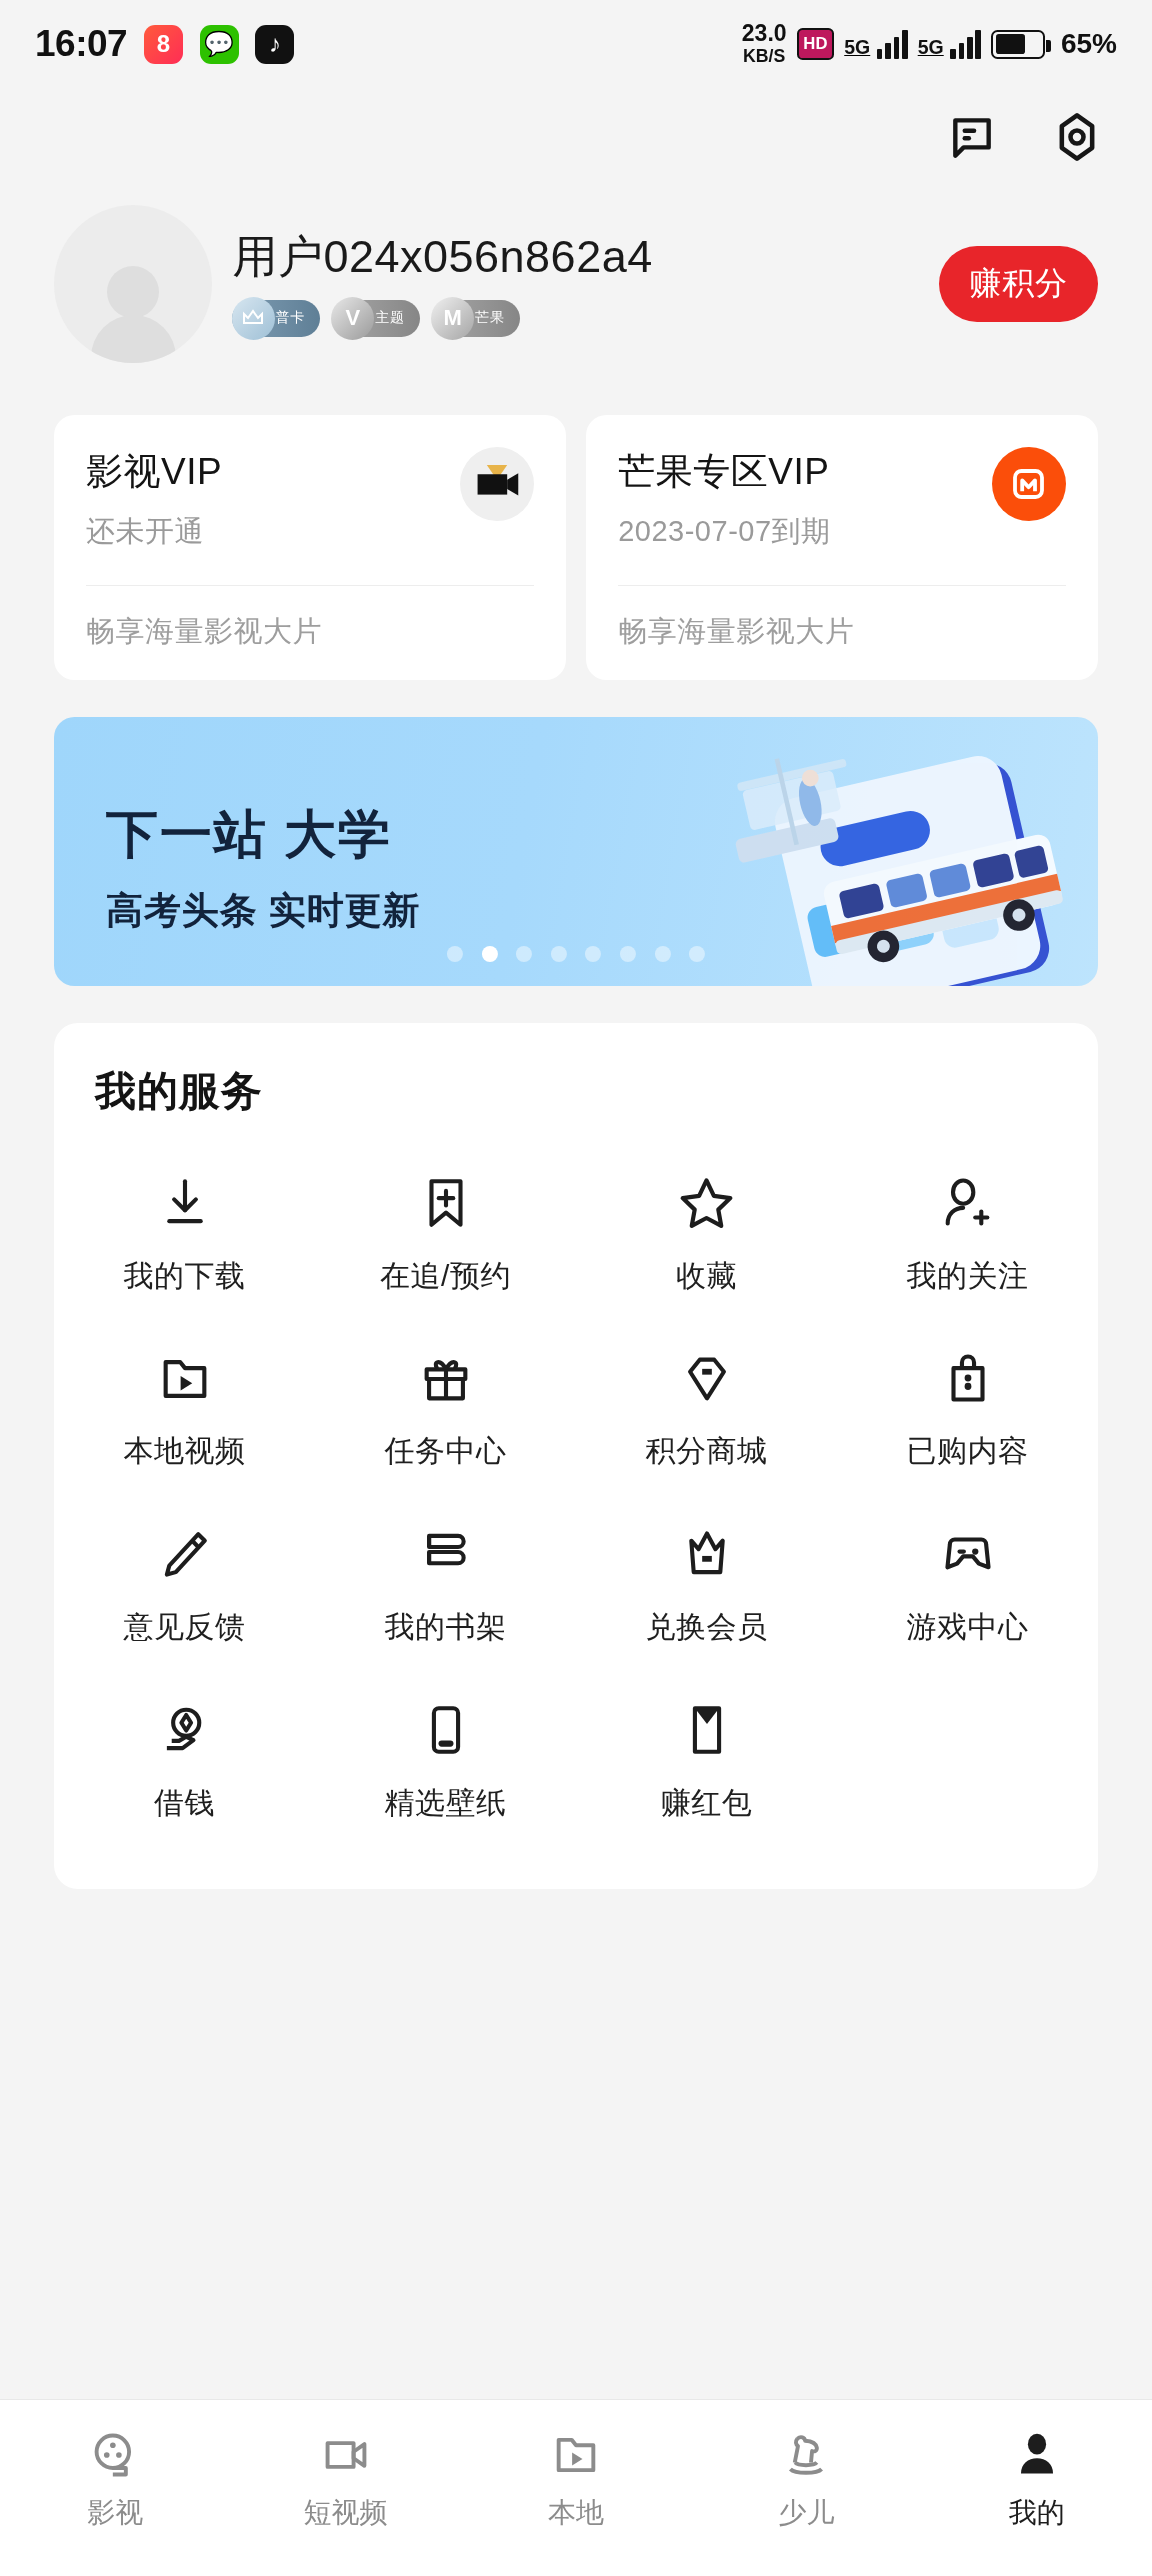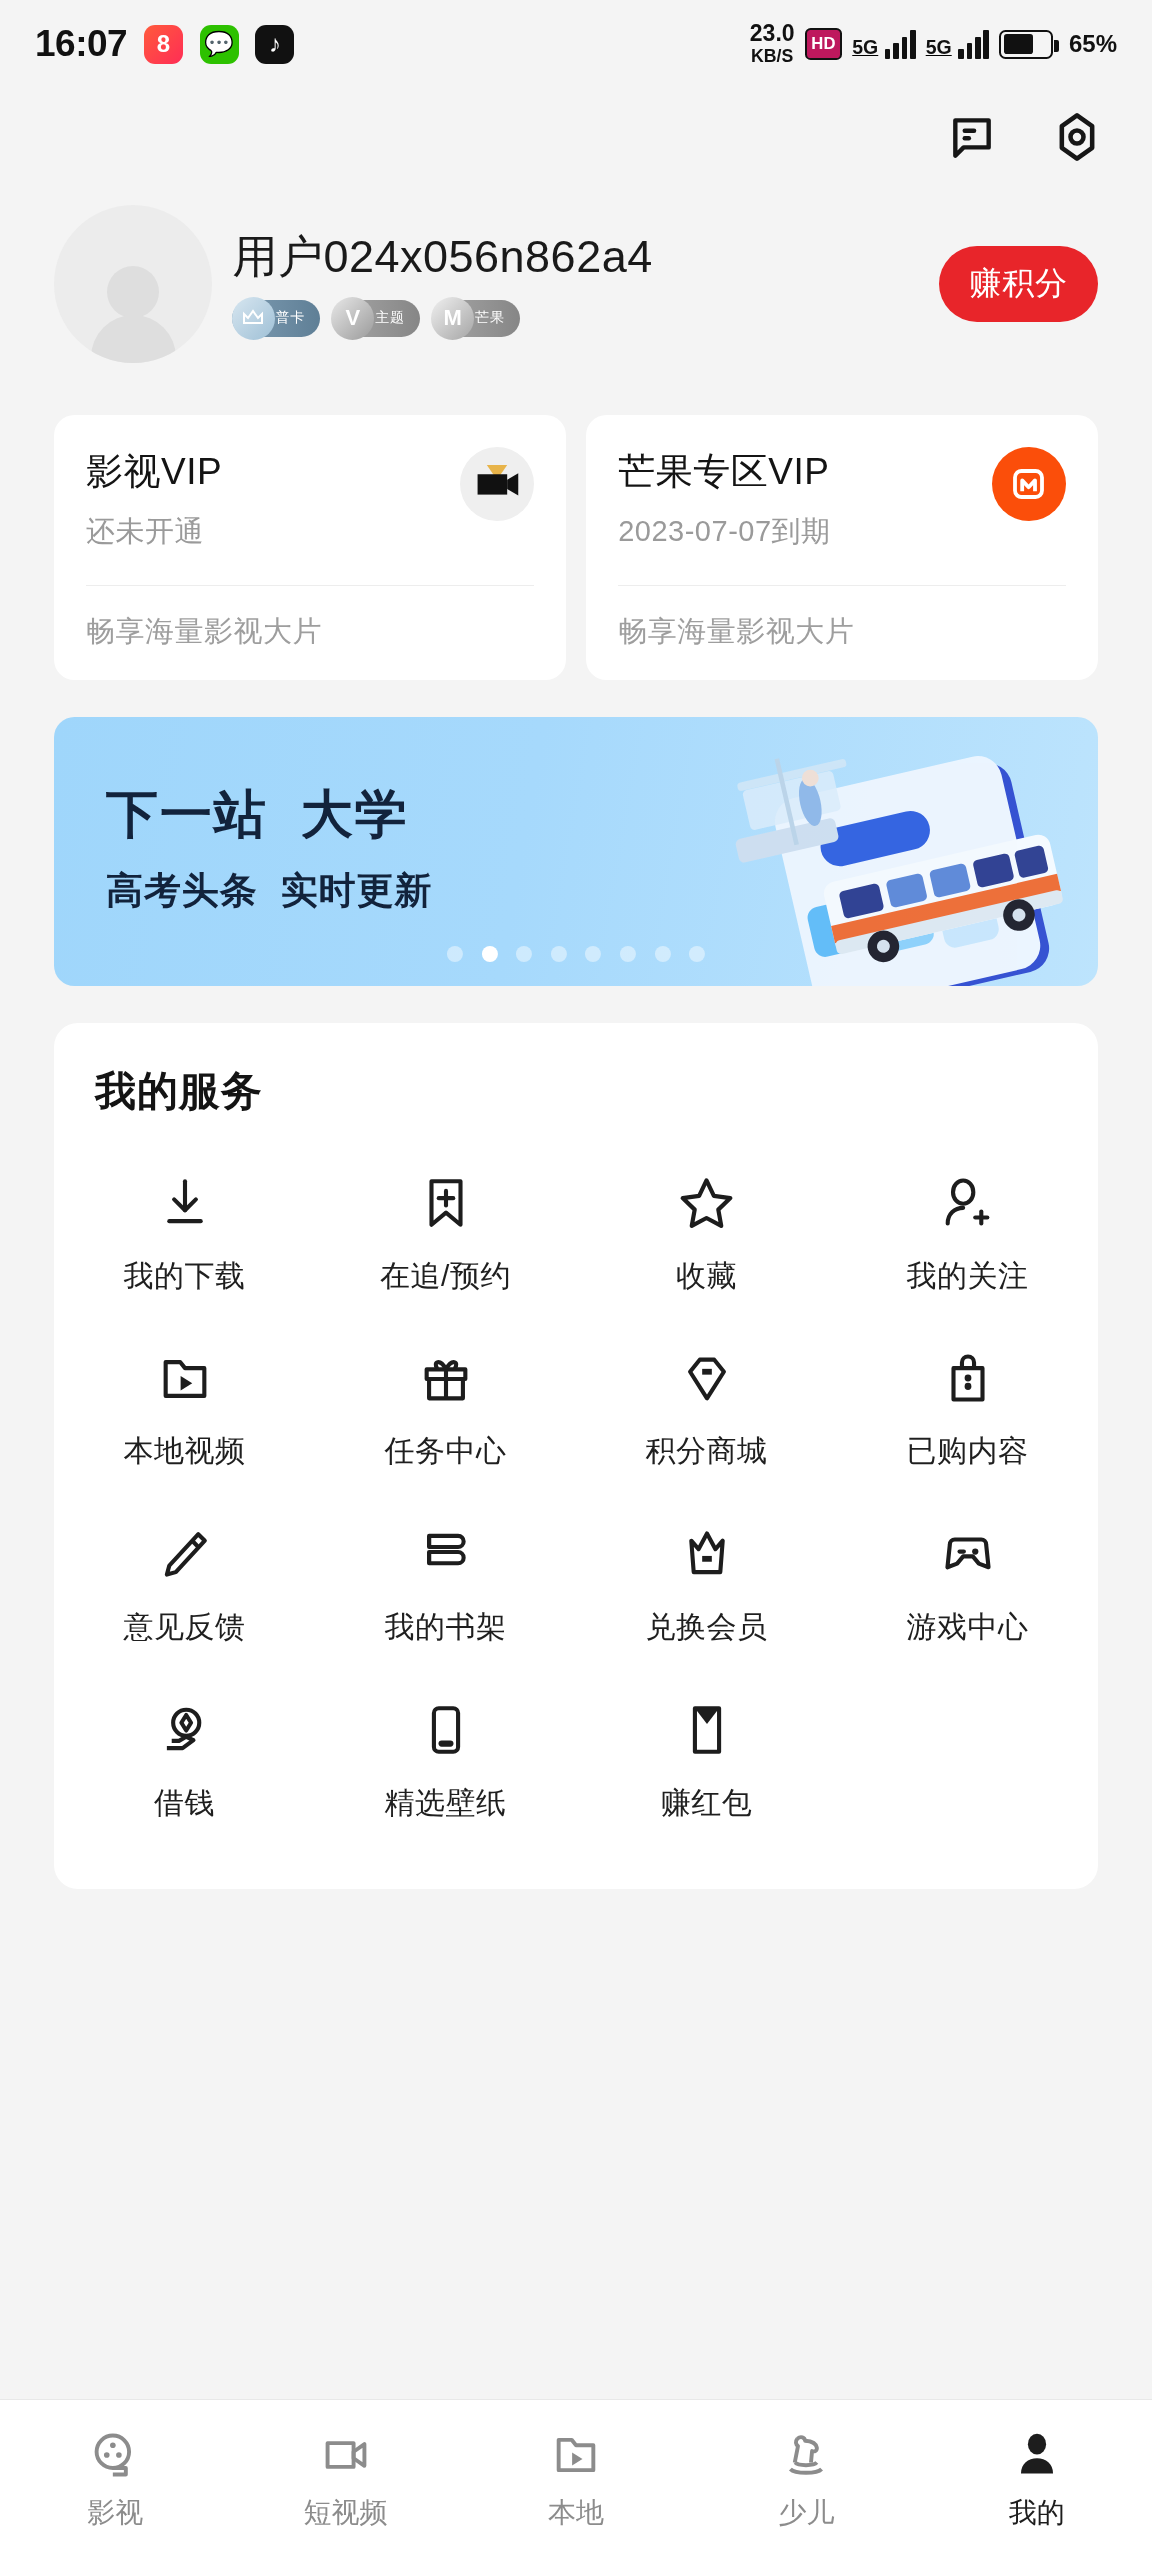--- a/index.html
+++ b/index.html
@@ -46,21 +46,21 @@
   .bars i:nth-child(4){height:29px}
   .sb-batt{
     width:54px; height:29px; border:2.8px solid #111; border-radius:6.5px;
     position:relative; display:flex; align-items:center; padding:2.8px;
   }
   .sb-batt::after{
     content:""; position:absolute; right:-7.4px; top:8.4px; width:4.6px; height:12px;
     background:#111; border-radius:0 1.9px 1.9px 0;
   }
   .sb-batt .fill{ height:100%; background:#111; border-radius:2.8px; }
-  .sb-pct{ font-size:24px; font-weight:700; color:#111; margin-left:5.6px; }
+  .sb-pct{ font-size:28px; font-weight:700; color:#111; margin-left:5.6px; }
 
   
   .topbar{ height:98px; display:flex; align-items:center; justify-content:flex-end; padding:0 46px; gap:46px; }
   .topicon{ width:59px; height:59px; display:flex; align-items:center; justify-content:center; }
 
   
   .profile{ display:flex; align-items:center; padding:0 54px; margin-top:16.7px; height:163px; }
   .avatar{
     width:158px; height:158px; border-radius:50%; background:#ececec;
     display:flex; align-items:flex-end; justify-content:center; overflow:hidden; flex:none;
@@ -109,21 +109,21 @@
   .vip-logo.mango{ background:#fb4e0a; }
   .vip-div{ height:0.9px; background:#ededed; margin:33px 0 0 0; }
   .vip-foot{ font-size:29px; color:#9e9e9e; margin-top:26px; letter-spacing:0.5px;}
 
   
   .banner{
     margin:37px 54px 0 54px; height:269px; border-radius:20.4px; position:relative;
     overflow:hidden;
     background:linear-gradient(100deg,#9fd6fb 0%,#a6d9fc 45%,#bde4fd 100%);
   }
-  .banner-text{ position:absolute; left:52px; top:63px;font-family:Liberation Mono, monospace; }
+  .banner-text{ position:absolute; left:52px; top:83px; }
   .banner-h1{ font-size:52px; font-weight:700; color:#12233c; letter-spacing:1.9px; }
   .banner-h2{ font-size:37px; font-weight:700; color:#12233c; margin-top:16.7px; letter-spacing:0.9px;}
   .dots{ position:absolute; left:50%; transform:translateX(-50%); bottom:24px; display:flex; gap:18.6px; }
   .dots i{ width:16px; height:16px; border-radius:50%; background:rgba(255,255,255,0.45); display:block;}
   .dots i.on{ background:#fff; }
   .banner-art{ position:absolute; right:-28px; top:0; width:483px; height:269px; }
 
   
   .services{
     margin:37px 54px 0 54px; background:#fff; border-radius:24px;

